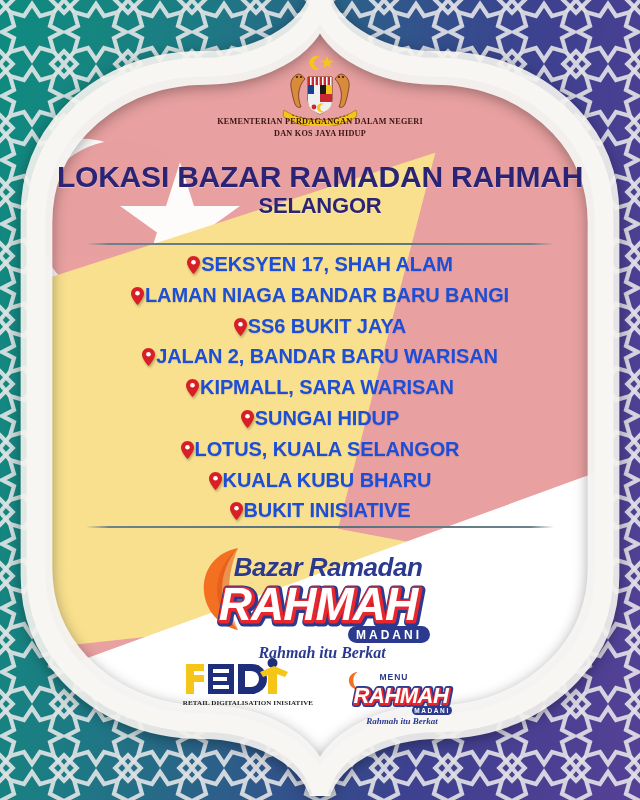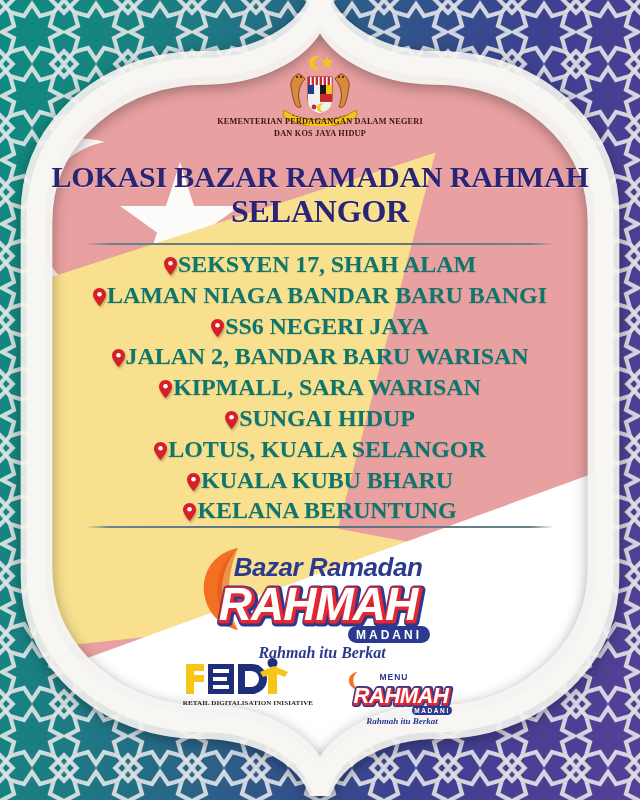--- a/index.html
+++ b/index.html
@@ -73,28 +73,28 @@
   }
 
   
   .title-wrap{
     position:absolute;
     left:0; right:0; top:160px;
     text-align:center;
   }
   .title-line{
     color:#2b2475;
-    font-family:Liberation Serif, serif;
+    font-family:Liberation Sans, sans-serif;
     font-weight:bold;
     font-size:30px;
     line-height:1.12;
     letter-spacing:-.2px;
     text-shadow:0 1px 0 rgba(255,255,255,.35);
   }
-  .title-line.second{ font-size:32px; }
+  .title-line.second{ font-size:22px; }
 
   
   .rule{
     position:absolute;
     left:86px; right:86px;
     height:2px;
     background:linear-gradient(90deg,
         rgba(110,130,140,0) 0%,
         #6e828c 5%, #55707c 50%, #6e828c 95%,
         rgba(110,130,140,0) 100%);
@@ -105,24 +105,24 @@
 
   
   .loc-list{
     position:absolute;
     left:0; right:0; top:249px;
     text-align:center;
   }
   .loc{
     display:block;
     white-space:nowrap;
-    color:#0f766e;
-    font-family:Liberation Serif, serif;
+    color:#1d4ed8;
+    font-family:Liberation Sans, sans-serif;
     font-weight:bold;
-    font-size:24px;
+    font-size:20px;
     line-height:30.8px;
     letter-spacing:-.1px;
     text-shadow:0 1px 1px rgba(0,0,0,.12);
   }
   .pin{
     display:inline-block;
     width:13px; height:18px;
     vertical-align:-3px;
     margin-right:1px;
   }
@@ -318,21 +318,21 @@
               <path d="M6.5 0 C2.9 0 0 2.9 0 6.5 C0 11.4 6.5 18 6.5 18 C6.5 18 13 11.4 13 6.5 C13 2.9 10.1 0 6.5 0 Z" fill="#d81f26"></path>
               <circle cx="6.5" cy="6.3" r="2.3" fill="#ffffff"></circle>
             </svg></span><span>SEKSYEN 17, SHAH ALAM</span></div>
         <div class="loc"><span class="pin"><svg viewBox="0 0 13 18" xmlns="http://www.w3.org/2000/svg">
               <path d="M6.5 0 C2.9 0 0 2.9 0 6.5 C0 11.4 6.5 18 6.5 18 C6.5 18 13 11.4 13 6.5 C13 2.9 10.1 0 6.5 0 Z" fill="#d81f26"></path>
               <circle cx="6.5" cy="6.3" r="2.3" fill="#ffffff"></circle>
             </svg></span><span>LAMAN NIAGA BANDAR BARU BANGI</span></div>
         <div class="loc"><span class="pin"><svg viewBox="0 0 13 18" xmlns="http://www.w3.org/2000/svg">
               <path d="M6.5 0 C2.9 0 0 2.9 0 6.5 C0 11.4 6.5 18 6.5 18 C6.5 18 13 11.4 13 6.5 C13 2.9 10.1 0 6.5 0 Z" fill="#d81f26"></path>
               <circle cx="6.5" cy="6.3" r="2.3" fill="#ffffff"></circle>
-            </svg></span><span>SS6 NEGERI JAYA</span></div>
+            </svg></span><span>SS6 BUKIT JAYA</span></div>
         <div class="loc"><span class="pin"><svg viewBox="0 0 13 18" xmlns="http://www.w3.org/2000/svg">
               <path d="M6.5 0 C2.9 0 0 2.9 0 6.5 C0 11.4 6.5 18 6.5 18 C6.5 18 13 11.4 13 6.5 C13 2.9 10.1 0 6.5 0 Z" fill="#d81f26"></path>
               <circle cx="6.5" cy="6.3" r="2.3" fill="#ffffff"></circle>
             </svg></span><span>JALAN 2, BANDAR BARU WARISAN</span></div>
         <div class="loc"><span class="pin"><svg viewBox="0 0 13 18" xmlns="http://www.w3.org/2000/svg">
               <path d="M6.5 0 C2.9 0 0 2.9 0 6.5 C0 11.4 6.5 18 6.5 18 C6.5 18 13 11.4 13 6.5 C13 2.9 10.1 0 6.5 0 Z" fill="#d81f26"></path>
               <circle cx="6.5" cy="6.3" r="2.3" fill="#ffffff"></circle>
             </svg></span><span>KIPMALL, SARA WARISAN</span></div>
         <div class="loc"><span class="pin"><svg viewBox="0 0 13 18" xmlns="http://www.w3.org/2000/svg">
               <path d="M6.5 0 C2.9 0 0 2.9 0 6.5 C0 11.4 6.5 18 6.5 18 C6.5 18 13 11.4 13 6.5 C13 2.9 10.1 0 6.5 0 Z" fill="#d81f26"></path>
@@ -342,21 +342,21 @@
               <path d="M6.5 0 C2.9 0 0 2.9 0 6.5 C0 11.4 6.5 18 6.5 18 C6.5 18 13 11.4 13 6.5 C13 2.9 10.1 0 6.5 0 Z" fill="#d81f26"></path>
               <circle cx="6.5" cy="6.3" r="2.3" fill="#ffffff"></circle>
             </svg></span><span>LOTUS, KUALA SELANGOR</span></div>
         <div class="loc"><span class="pin"><svg viewBox="0 0 13 18" xmlns="http://www.w3.org/2000/svg">
               <path d="M6.5 0 C2.9 0 0 2.9 0 6.5 C0 11.4 6.5 18 6.5 18 C6.5 18 13 11.4 13 6.5 C13 2.9 10.1 0 6.5 0 Z" fill="#d81f26"></path>
               <circle cx="6.5" cy="6.3" r="2.3" fill="#ffffff"></circle>
             </svg></span><span>KUALA KUBU BHARU</span></div>
         <div class="loc"><span class="pin"><svg viewBox="0 0 13 18" xmlns="http://www.w3.org/2000/svg">
               <path d="M6.5 0 C2.9 0 0 2.9 0 6.5 C0 11.4 6.5 18 6.5 18 C6.5 18 13 11.4 13 6.5 C13 2.9 10.1 0 6.5 0 Z" fill="#d81f26"></path>
               <circle cx="6.5" cy="6.3" r="2.3" fill="#ffffff"></circle>
-            </svg></span><span>KELANA BERUNTUNG</span></div>
+            </svg></span><span>BUKIT INISIATIVE</span></div>
       </div>
 
     <div class="logo-main">
       <svg viewBox="0 0 276 124" xmlns="http://www.w3.org/2000/svg">
 
         <g>
           <path d="M56 10 c-22 4 -36 22 -34 44 c2 20 16 34 34 38 c-10-10 -16-24 -16-40 c0-16 6-31 16-42 Z" fill="#f36f21"></path>
           <path d="M56 10 c-14 12 -21 27 -21 42 c0 15 7 29 21 40 c-6-13 -9-26 -9-40 c0-14 3-28 9-42 Z" fill="#e0541a" opacity=".55"></path>
         </g>
 

